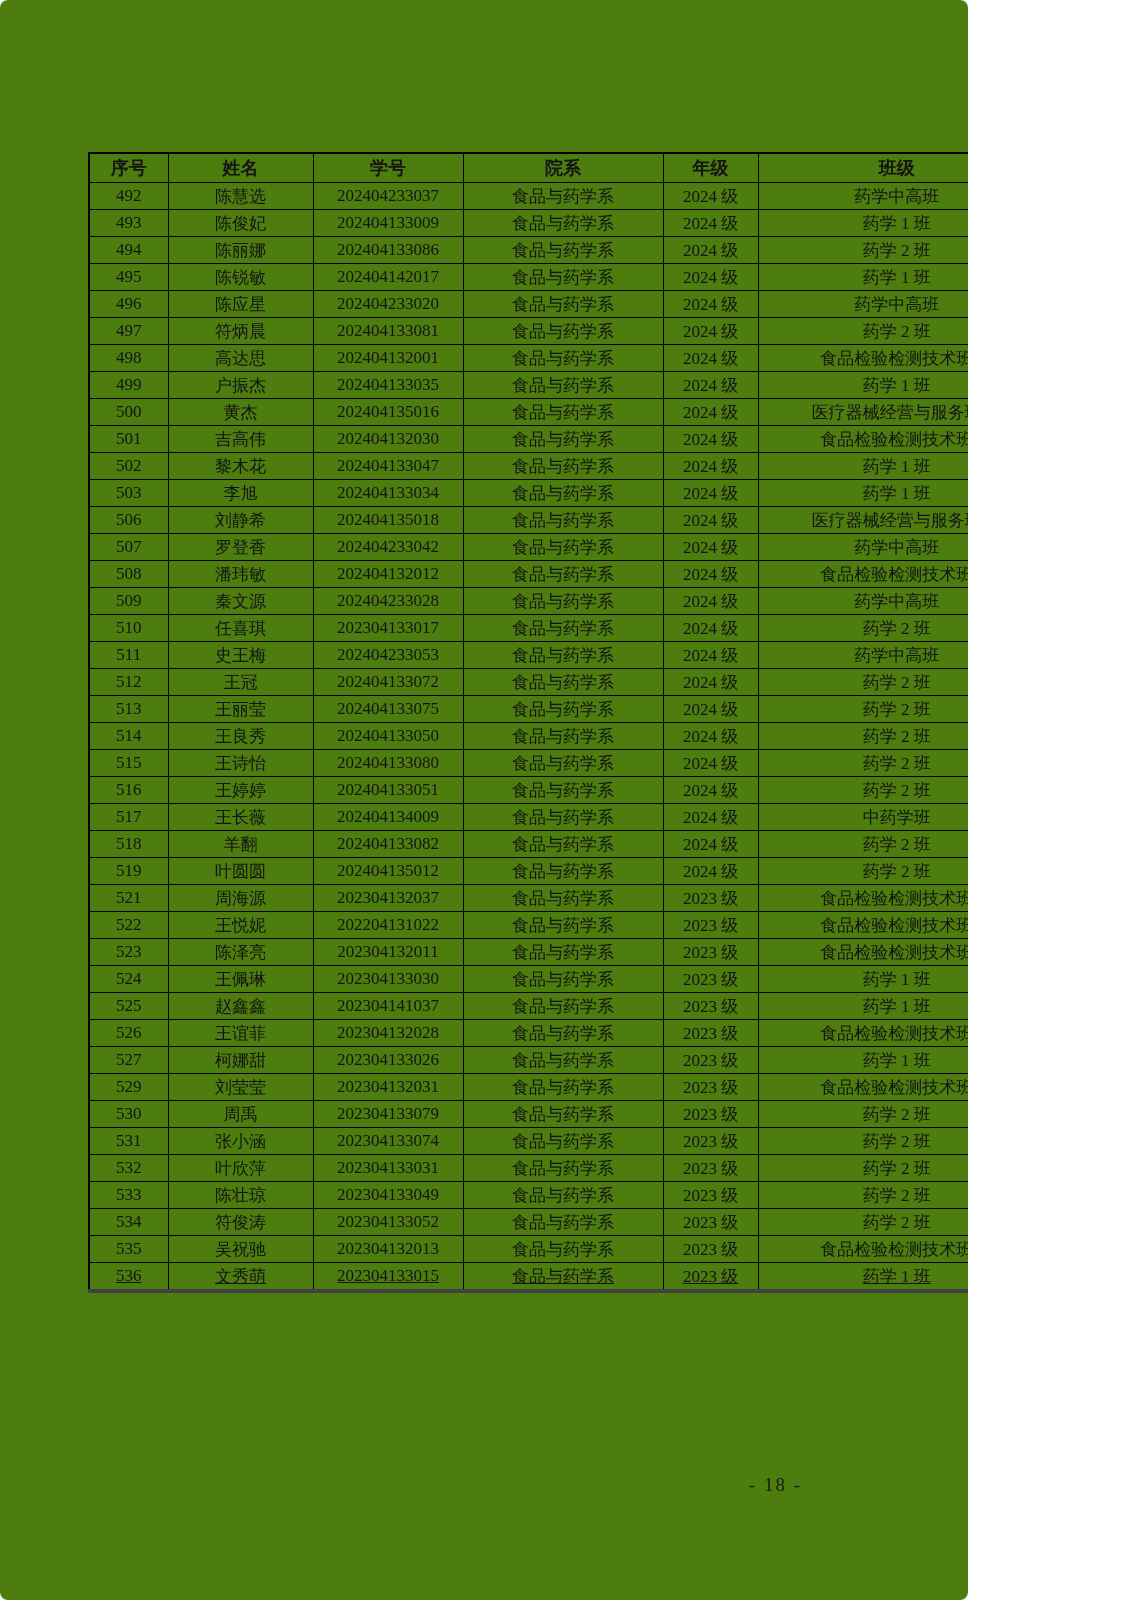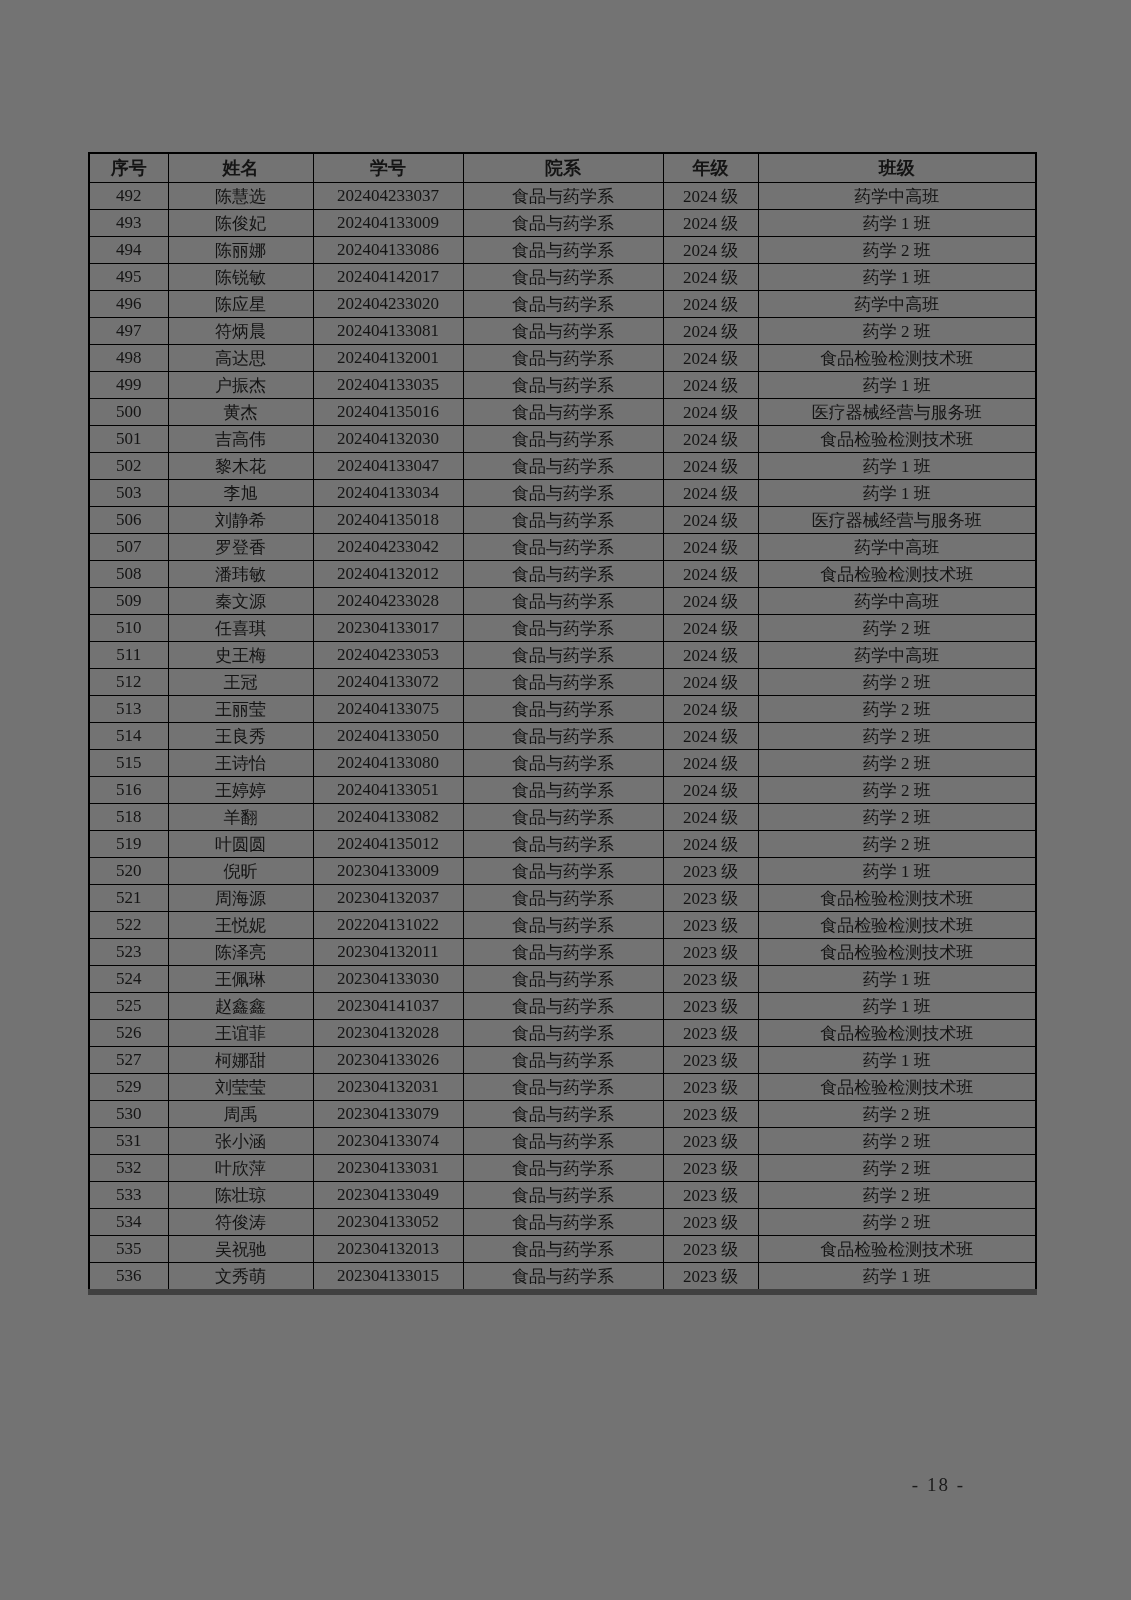--- a/index.html
+++ b/index.html
@@ -2,26 +2,27 @@
 <html><head>
 <meta charset="utf-8">
 <style>
   html, body {
     margin: 0;
     padding: 0;
     background: #ffffff;
   }
   .page {
     position: relative;
-    width: 1131px;
+    width: 968px;
     height: 1600px;
-    background: #737373;
+    background: #4d7c0f;
     font-family: "Liberation Serif", "DejaVu Serif", serif;
     color: #141414;
     overflow: hidden;
+    border-radius: 8px;
   }
   .roster-table {
     position: absolute;
     left: 88px;
     top: 152px;
     width: 947px;
     border-collapse: collapse;
     table-layout: fixed;
   }
   .roster-table th,
@@ -41,21 +42,21 @@
     border-top: 2px solid #000000;
   }
   .roster-table td {
     height: 26px;
     font-size: 17px;
   }
   .roster-table th:first-child,
   .roster-table td:first-child { border-left: 2px solid #000000; }
   .roster-table th:last-child,
   .roster-table td:last-child { border-right: 2px solid #000000; }
-  .roster-table tr:last-child td { border-bottom: 6px solid #404040; }
+  .roster-table tr:last-child td { border-bottom: 4px solid #404040; text-decoration: underline; }
   .page-number {
     position: absolute;
     top: 1474px;
     right: 166px;
     font-size: 19px;
     letter-spacing: 2px;
     color: #1a1a1a;
   }
 </style>
 </head>
@@ -261,42 +262,42 @@
         </tr>
         <tr>
           <td>516</td>
           <td>王婷婷</td>
           <td>202404133051</td>
           <td>食品与药学系</td>
           <td>2024 级</td>
           <td>药学 2 班</td>
         </tr>
         <tr>
+          <td>517</td>
+          <td>王长薇</td>
+          <td>202404134009</td>
+          <td>食品与药学系</td>
+          <td>2024 级</td>
+          <td>中药学班</td>
+        </tr>
+        <tr>
           <td>518</td>
           <td>羊翻</td>
           <td>202404133082</td>
           <td>食品与药学系</td>
           <td>2024 级</td>
           <td>药学 2 班</td>
         </tr>
         <tr>
           <td>519</td>
           <td>叶圆圆</td>
           <td>202404135012</td>
           <td>食品与药学系</td>
           <td>2024 级</td>
           <td>药学 2 班</td>
-        </tr>
-        <tr>
-          <td>520</td>
-          <td>倪昕</td>
-          <td>202304133009</td>
-          <td>食品与药学系</td>
-          <td>2023 级</td>
-          <td>药学 1 班</td>
         </tr>
         <tr>
           <td>521</td>
           <td>周海源</td>
           <td>202304132037</td>
           <td>食品与药学系</td>
           <td>2023 级</td>
           <td>食品检验检测技术班</td>
         </tr>
         <tr>

